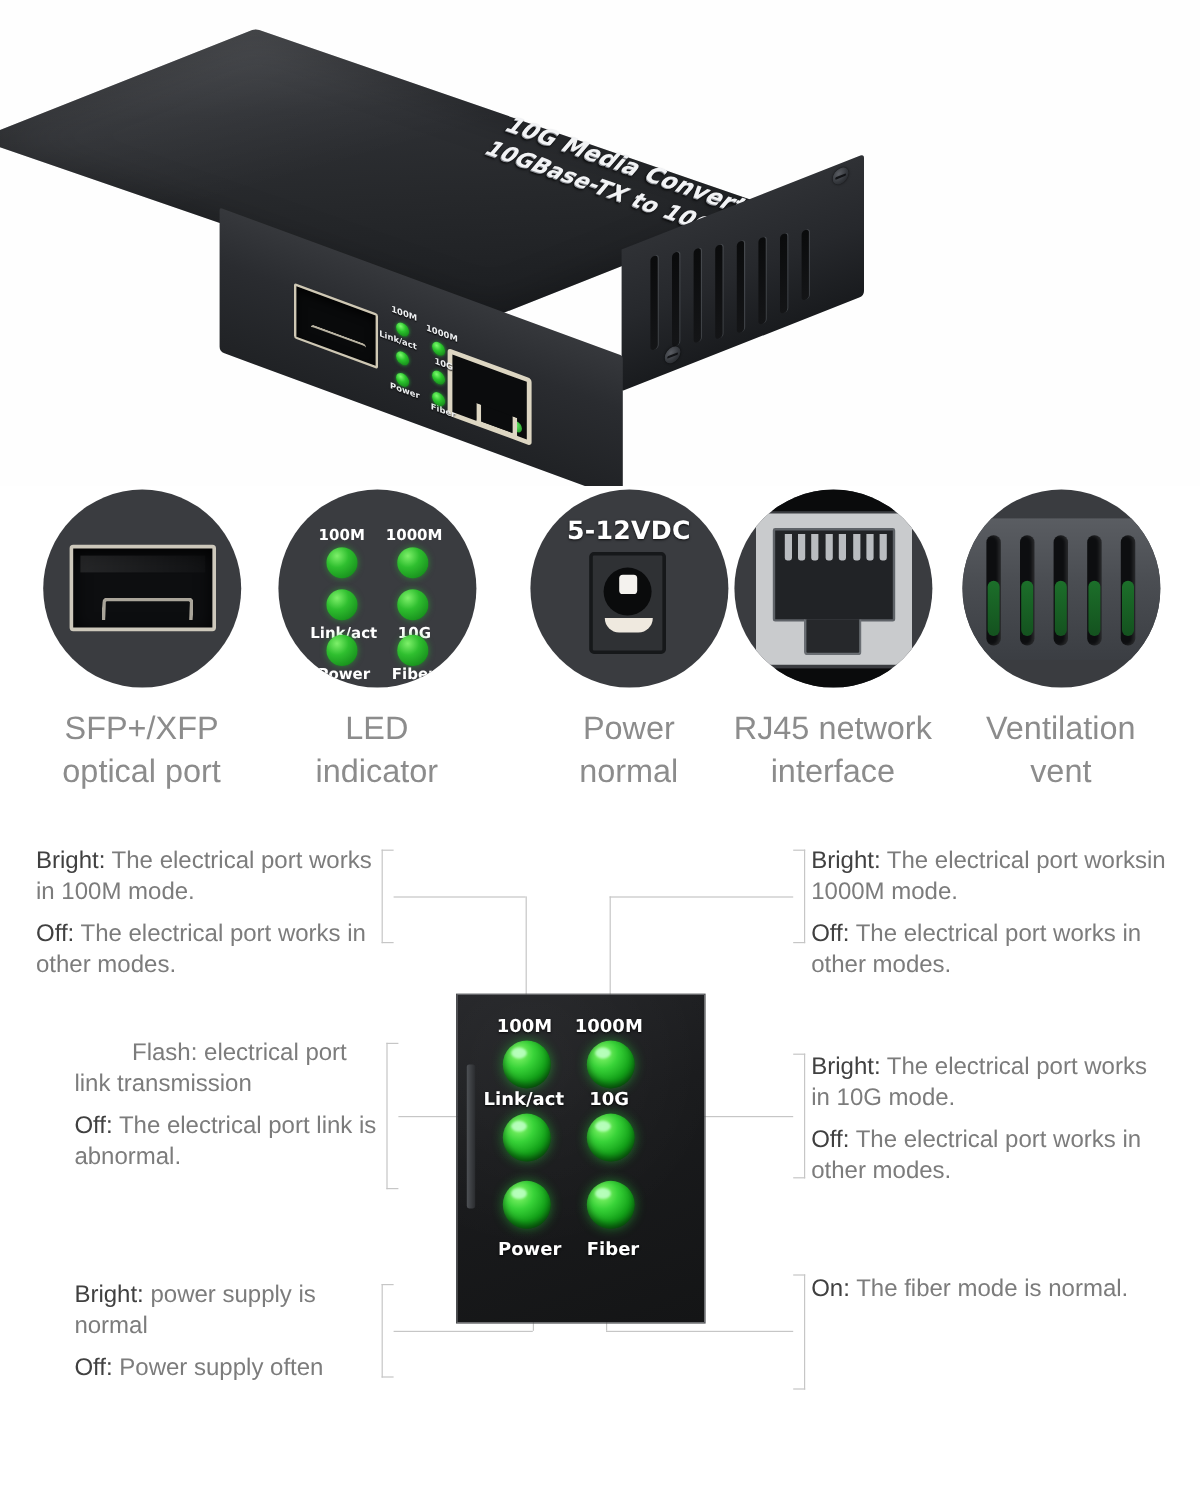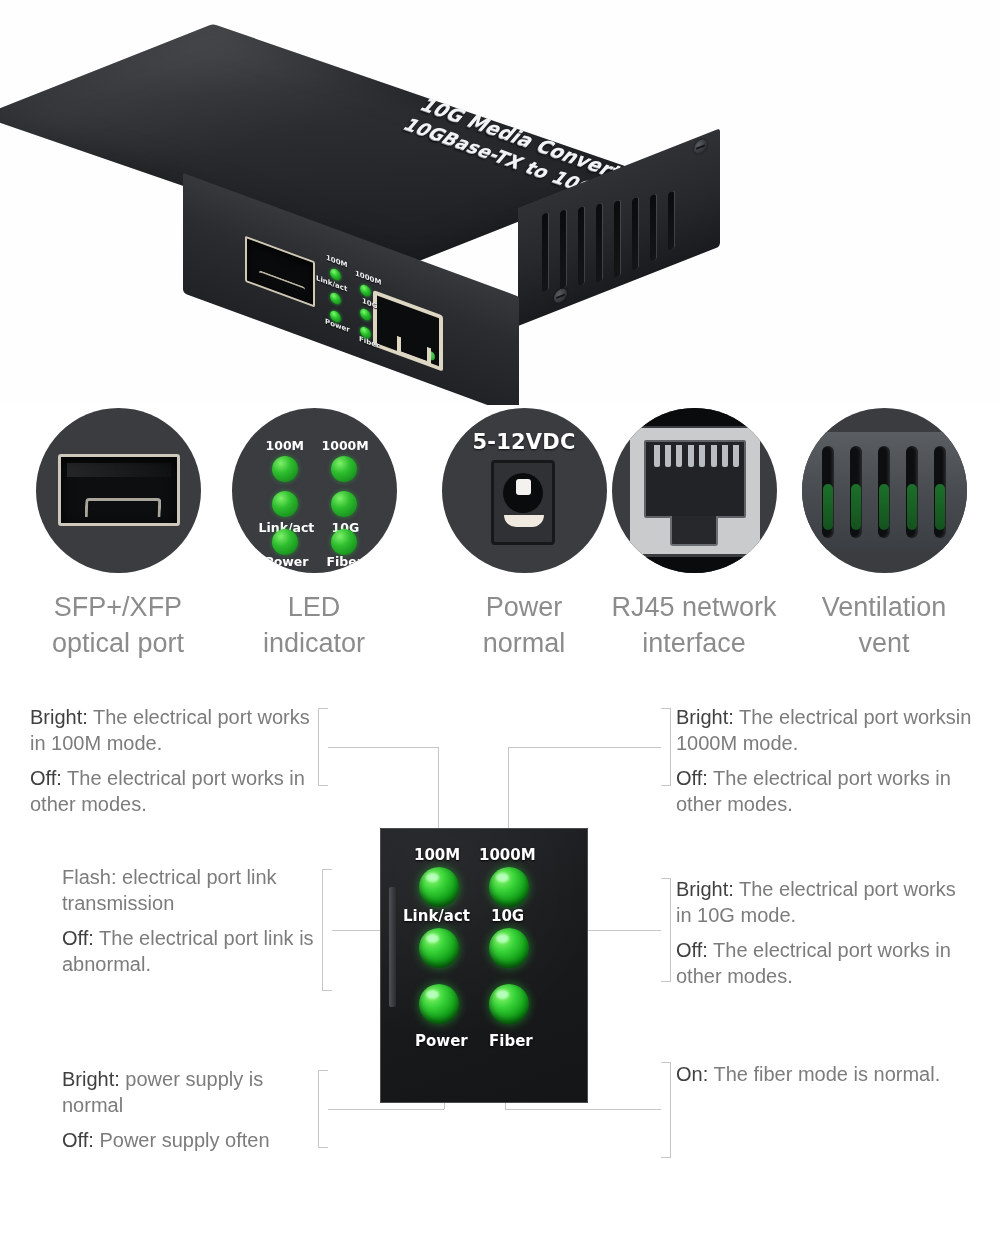--- a/index.html
+++ b/index.html
@@ -299,21 +299,21 @@
   
   .note{
     position:absolute;
     font-size:20px; line-height:1.30;
     color:#7c7c7c;
     font-family:"Liberation Sans", sans-serif;
   }
   .note p{ margin:0 0 9px 0; }
   .note p:last-child{ margin-bottom:0; }
   .note b{ color:#404040; font-weight:400; }
-  .note .pl{ color:#7c7c7c; font-weight:400; }
+  .note .pl{ color:#7c7c7c; font-weight:400;margin-left:48px; }
   .note.right{ text-align:left; }
   .note.left{ text-align:left; }
 </style>
 </head>
 <body>
 
 <div id="product-photo">
   <div class="pp-stage">
 
     <div class="dev-top"></div>

